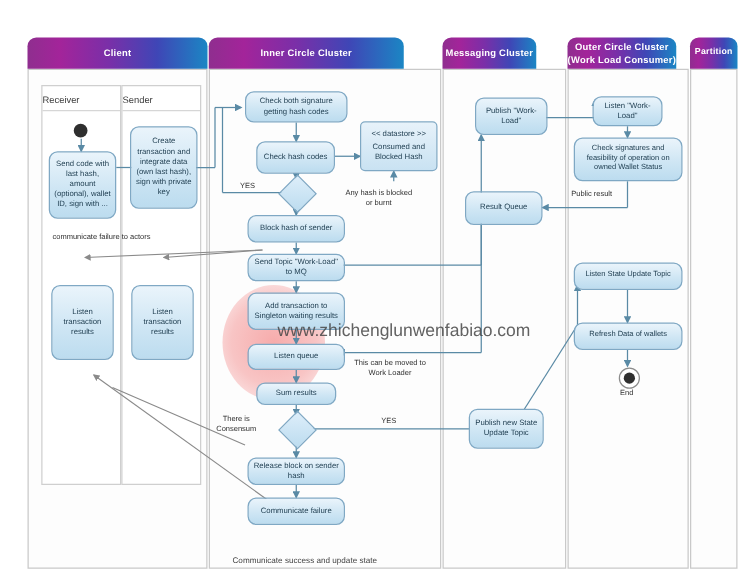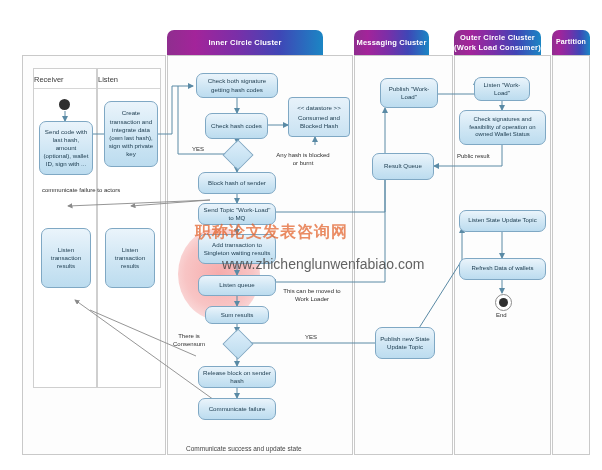--- a/index.html
+++ b/index.html
@@ -158,32 +158,33 @@
 <body>
 
 <div id="canvas">
 
   <div class="lane-frame" style="left:22px;top:55px;width:144px;height:400px;"></div>
   <div class="lane-frame" style="left:167px;top:55px;width:186px;height:400px;"></div>
   <div class="lane-frame" style="left:354px;top:55px;width:99px;height:400px;"></div>
   <div class="lane-frame" style="left:454px;top:55px;width:97px;height:400px;"></div>
   <div class="lane-frame" style="left:552px;top:55px;width:38px;height:400px;"></div>
 
+  <div class="lane-head" style="left:22px;top:30px;width:144px;height:25px;">Client</div>
   <div class="lane-head" style="left:167px;top:30px;width:156px;height:25px;">Inner Circle Cluster</div>
   <div class="lane-head" style="left:354px;top:30px;width:75px;height:25px;">Messaging Cluster</div>
   <div class="lane-head" style="left:454px;top:30px;width:87px;height:25px;white-space:pre-line;">Outer Circle Cluster
 (Work Load Consumer)</div>
   <div class="lane-head" style="left:552px;top:30px;width:38px;height:25px;font-size:7px;">Partition</div>
 
   <div class="sublane" style="left:33px;top:68px;width:64px;height:320px;">
     <div class="sublane-title">Receiver</div>
     <div class="sublane-rule" style="top:19px;width:100%;"></div>
   </div>
   <div class="sublane" style="left:97px;top:68px;width:64px;height:320px;">
-    <div class="sublane-title">Listen</div>
+    <div class="sublane-title">Sender</div>
     <div class="sublane-rule" style="top:19px;width:100%;"></div>
   </div>
 
   <div class="blob" style="left:178px;top:228px;width:82px;height:92px;"></div>
 
   <svg class="edges" viewBox="0 0 602 470">
     <defs>
       <marker id="ah" markerWidth="6" markerHeight="6" refX="5" refY="3" orient="auto">
         <path d="M0,0 L6,3 L0,6 z" fill="#5a8aa5"></path>
       </marker>
@@ -324,16 +325,15 @@
 
   <div class="node wide" style="left:459px;top:210px;width:87px;height:22px;">Listen State Update Topic</div>
 
   <div class="node wide" style="left:459px;top:258px;width:87px;height:22px;">Refresh Data of wallets</div>
 
   <div class="end-node" style="left:495px;top:294px;"></div>
   <div class="lbl" style="left:496px;top:312px;">End</div>
 
   <div class="caption" style="left:186px;top:445px;">Communicate success and update state</div>
 
-  <div class="wm-cn" style="left:195px;top:222px;">职称论文发表咨询网</div>
   <div class="wm-url" style="left:222px;top:244px;">www.zhichenglunwenfabiao.com</div>
 
 </div>
 
 </body></html>

